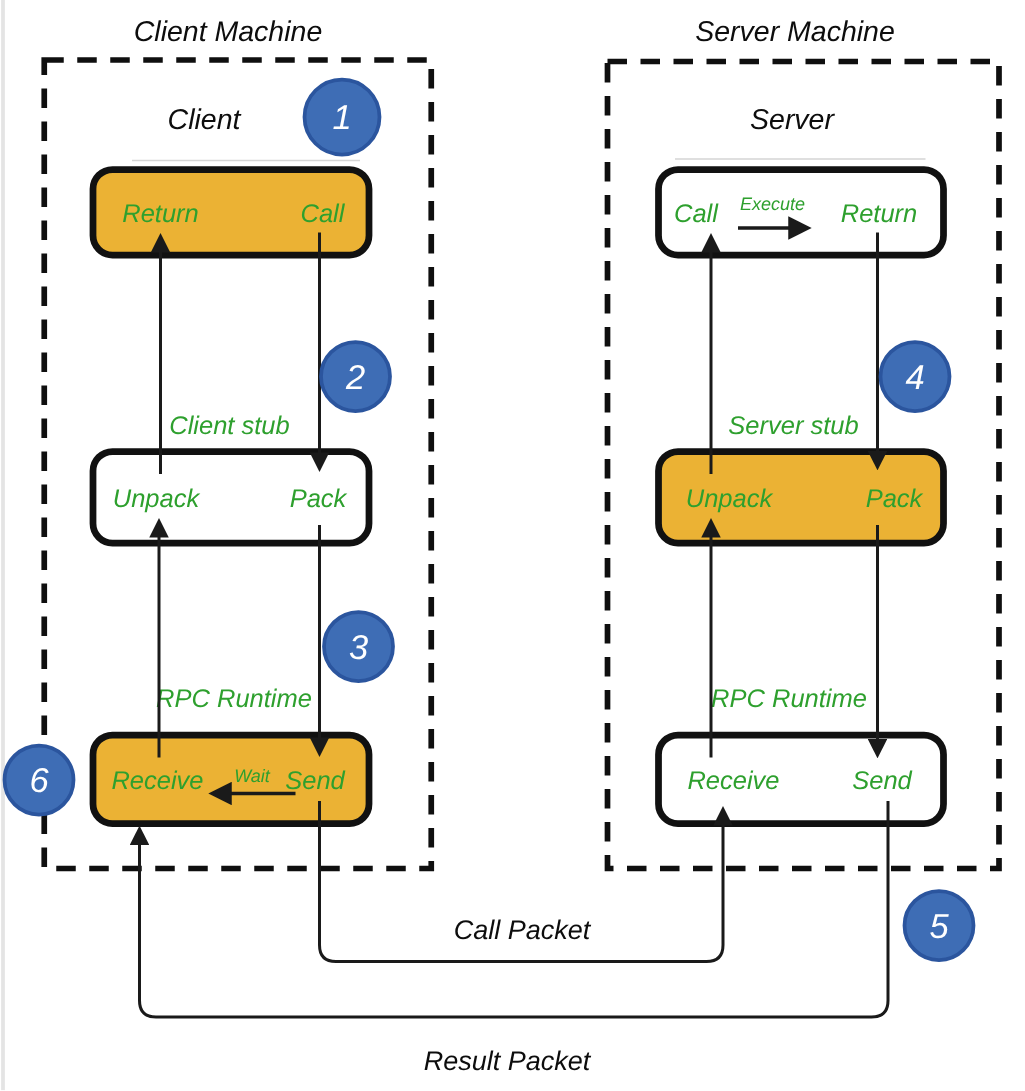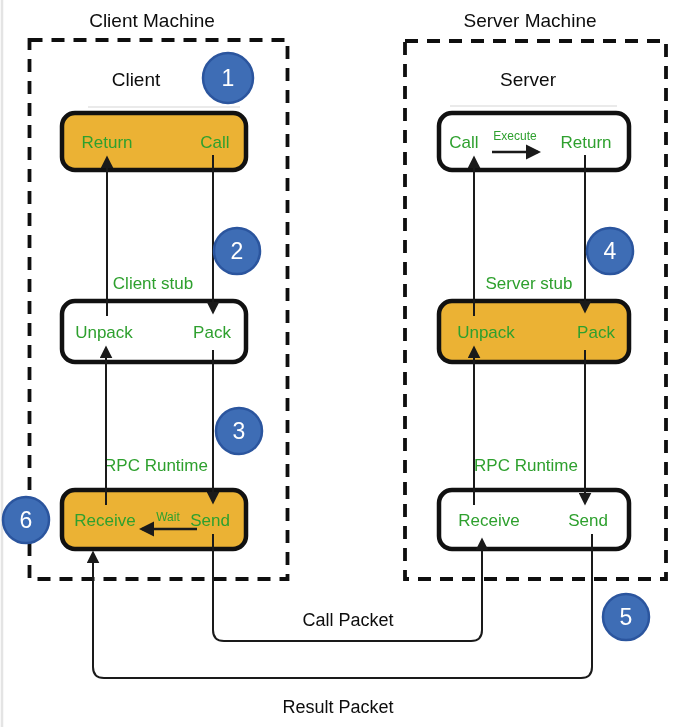--- a/index.html
+++ b/index.html
@@ -3,20 +3,21 @@
 <meta charset="utf-8">
 <style>
   html, body { margin: 0; padding: 0; background: #ffffff; }
   .stage {
     position: relative;
     width: 683px;
     height: 727px;
     background: #ffffff;
     font-family: "Liberation Sans", "DejaVu Sans", sans-serif;
     overflow: hidden;
+    font-style: italic;
   }
   svg { display: block; }
   text {
     font-family: "Liberation Sans", "DejaVu Sans", sans-serif;
   }
   .t-black  { fill: #0d0d0d; font-size: 19px; }
   .t-packet { fill: #0d0d0d; font-size: 18px; }
   .t-green  { fill: #2EA02E; font-size: 17px; }
   .t-green-sm { fill: #2EA02E; font-size: 12px; }
   .t-step   { fill: #ffffff; font-size: 23px; }

